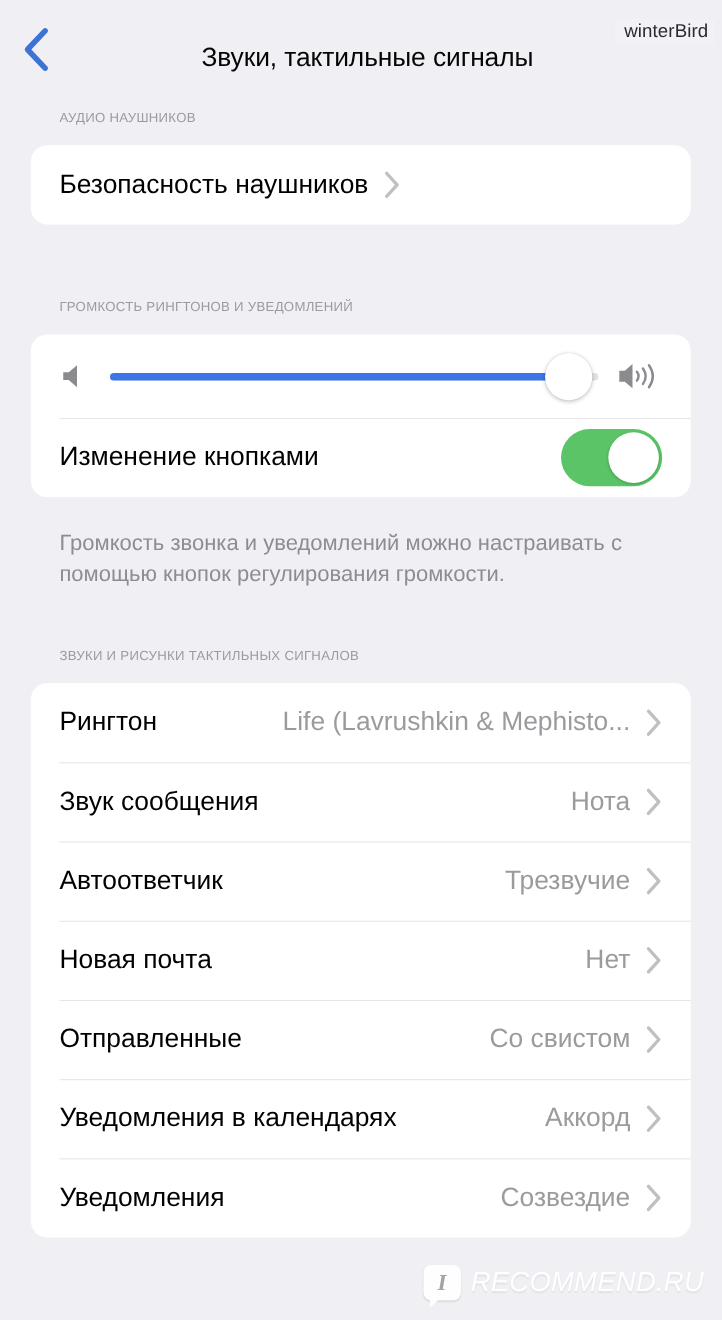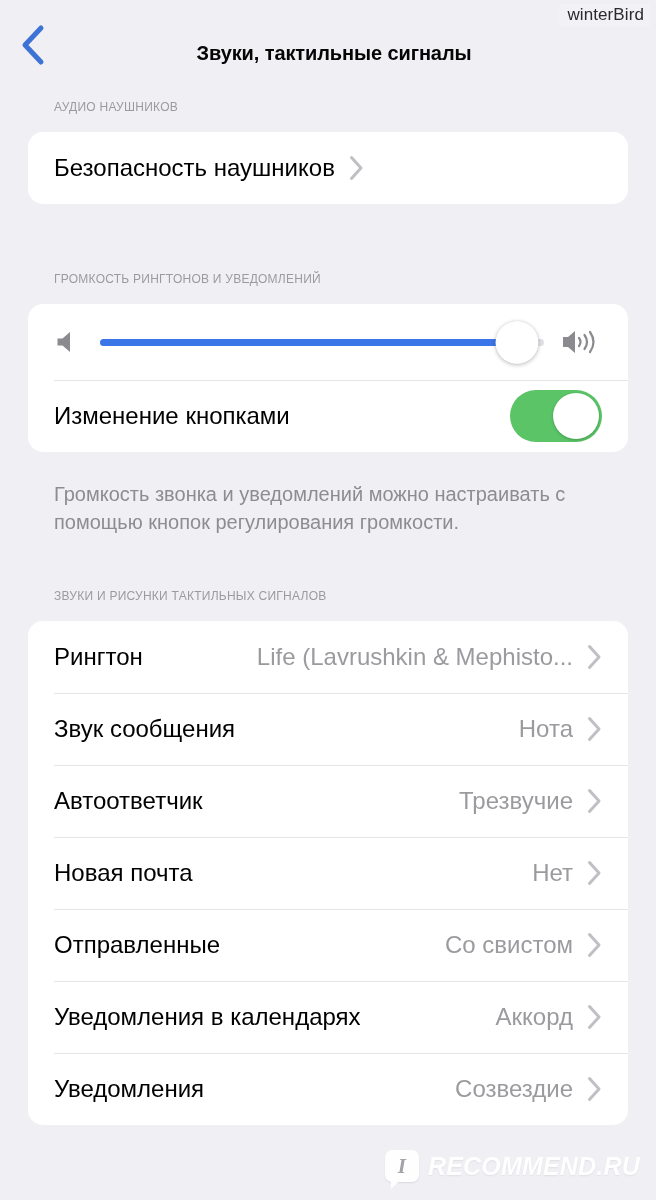--- a/index.html
+++ b/index.html
@@ -11,21 +11,21 @@
     overflow:hidden;
   }
   .screen {
     position:relative;
     width:656px; height:1200px;
     background:#f0f0f4;
   }
 
   
   .top-watermark {
-    position:absolute; top:4px; right:6px;
+    position:absolute; top:18px; right:6px;
     font-size:17px; color:#2a2a2e;
     background:#f2f2f6;
     padding:1px 6px 2px 8px;
     letter-spacing:.1px;
     z-index:5;
   }
 
   
   .navbar {
     position:relative;
@@ -35,22 +35,22 @@
   .back-btn {
     position:absolute; left:10px; top:22px;
     width:46px; height:46px;
     display:flex; align-items:center; justify-content:center;
     cursor:pointer;
   }
   .back-btn svg { display:block; }
   .nav-title {
     width:100%;
     text-align:center;
-    font-size:20px;
-    font-weight:bold;
+    font-size:24px;
+    font-weight:normal;
     color:#050505;
     letter-spacing:-.1px;
     padding-top:6px;
     padding-left:12px;
   }
 
   
   .section-header {
     font-size:12px;
     color:#9a9aa0;
@@ -194,21 +194,21 @@
   .wm-bubble span {
     font-family:"Liberation Serif", serif;
     font-weight:bold;
     font-style:italic;
     font-size:21px;
     color:#9e9ea4;
     line-height:1;
   }
   .wm-text {
     font-family:"Liberation Sans", sans-serif;
-    font-weight:bold;
+    font-weight:normal;
     font-style:italic;
     font-size:25px;
     color:#ffffff;
     letter-spacing:.2px;
     text-shadow:0 1px 2px rgba(0,0,0,.08);
   }
 
   .sp-18 { height:18px; }
   .sp-12 { height:12px; }
   .sp-28 { height:28px; }

